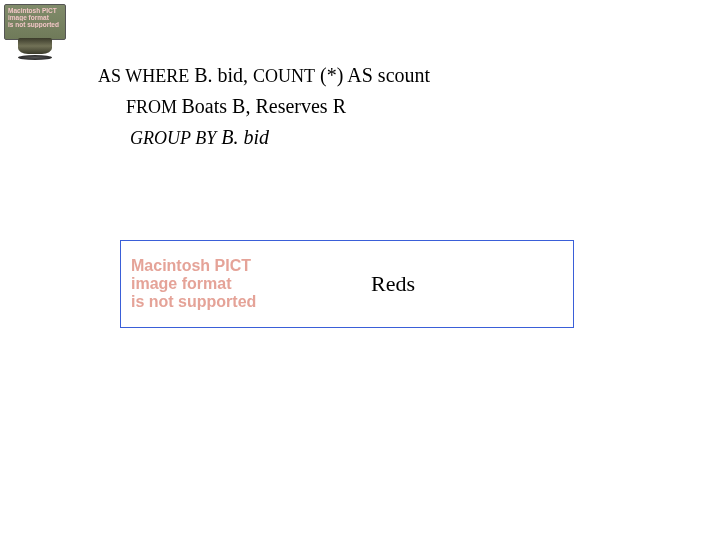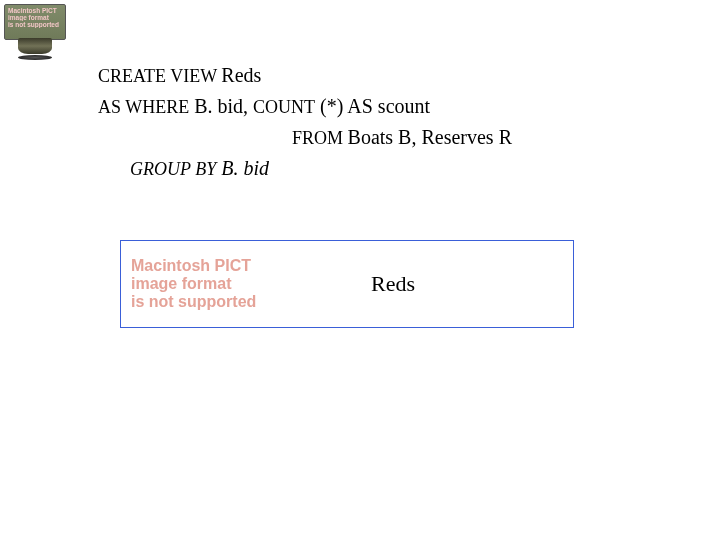--- a/index.html
+++ b/index.html
@@ -65,21 +65,21 @@
 
   .sql {
     position: absolute;
     top: 60px;
     left: 98px;
     width: 580px;
     font-size: 20px;
     line-height: 30px;
   }
   .kw { font-size: 18px; }
-  .indent1 { padding-left: 28px; text-align: center; }
+  .indent1 { padding-left: 28px; }
   .indent2 { padding-left: 32px; font-style: italic; }
 
   .box {
     position: absolute;
     top: 240px;
     left: 120px;
     width: 454px;
     height: 88px;
     border: 1.5px solid #3a5fd8;
     box-sizing: border-box;
@@ -113,23 +113,20 @@
       <div class="ln">is not supported</div>
     </div>
     <div class="cup">
       <div class="body"></div>
       <div class="base"></div>
     </div>
   </div>
 
   <div class="sql">
     <div>
-      <span class="kw">CREATE VIEW </span><span>Reds</span>
-    </div>
-    <div>
       <span class="kw">AS WHERE</span><span>  B. bid,  </span><span class="kw">COUNT</span><span> (*) AS scount</span>
     </div>
     <div class="indent1">
       <span class="kw">FROM </span><span>Boats B, Reserves R</span>
     </div>
     <div class="indent2">
       <span class="kw">GROUP BY</span><span>  B. bid</span>
     </div>
   </div>
 

